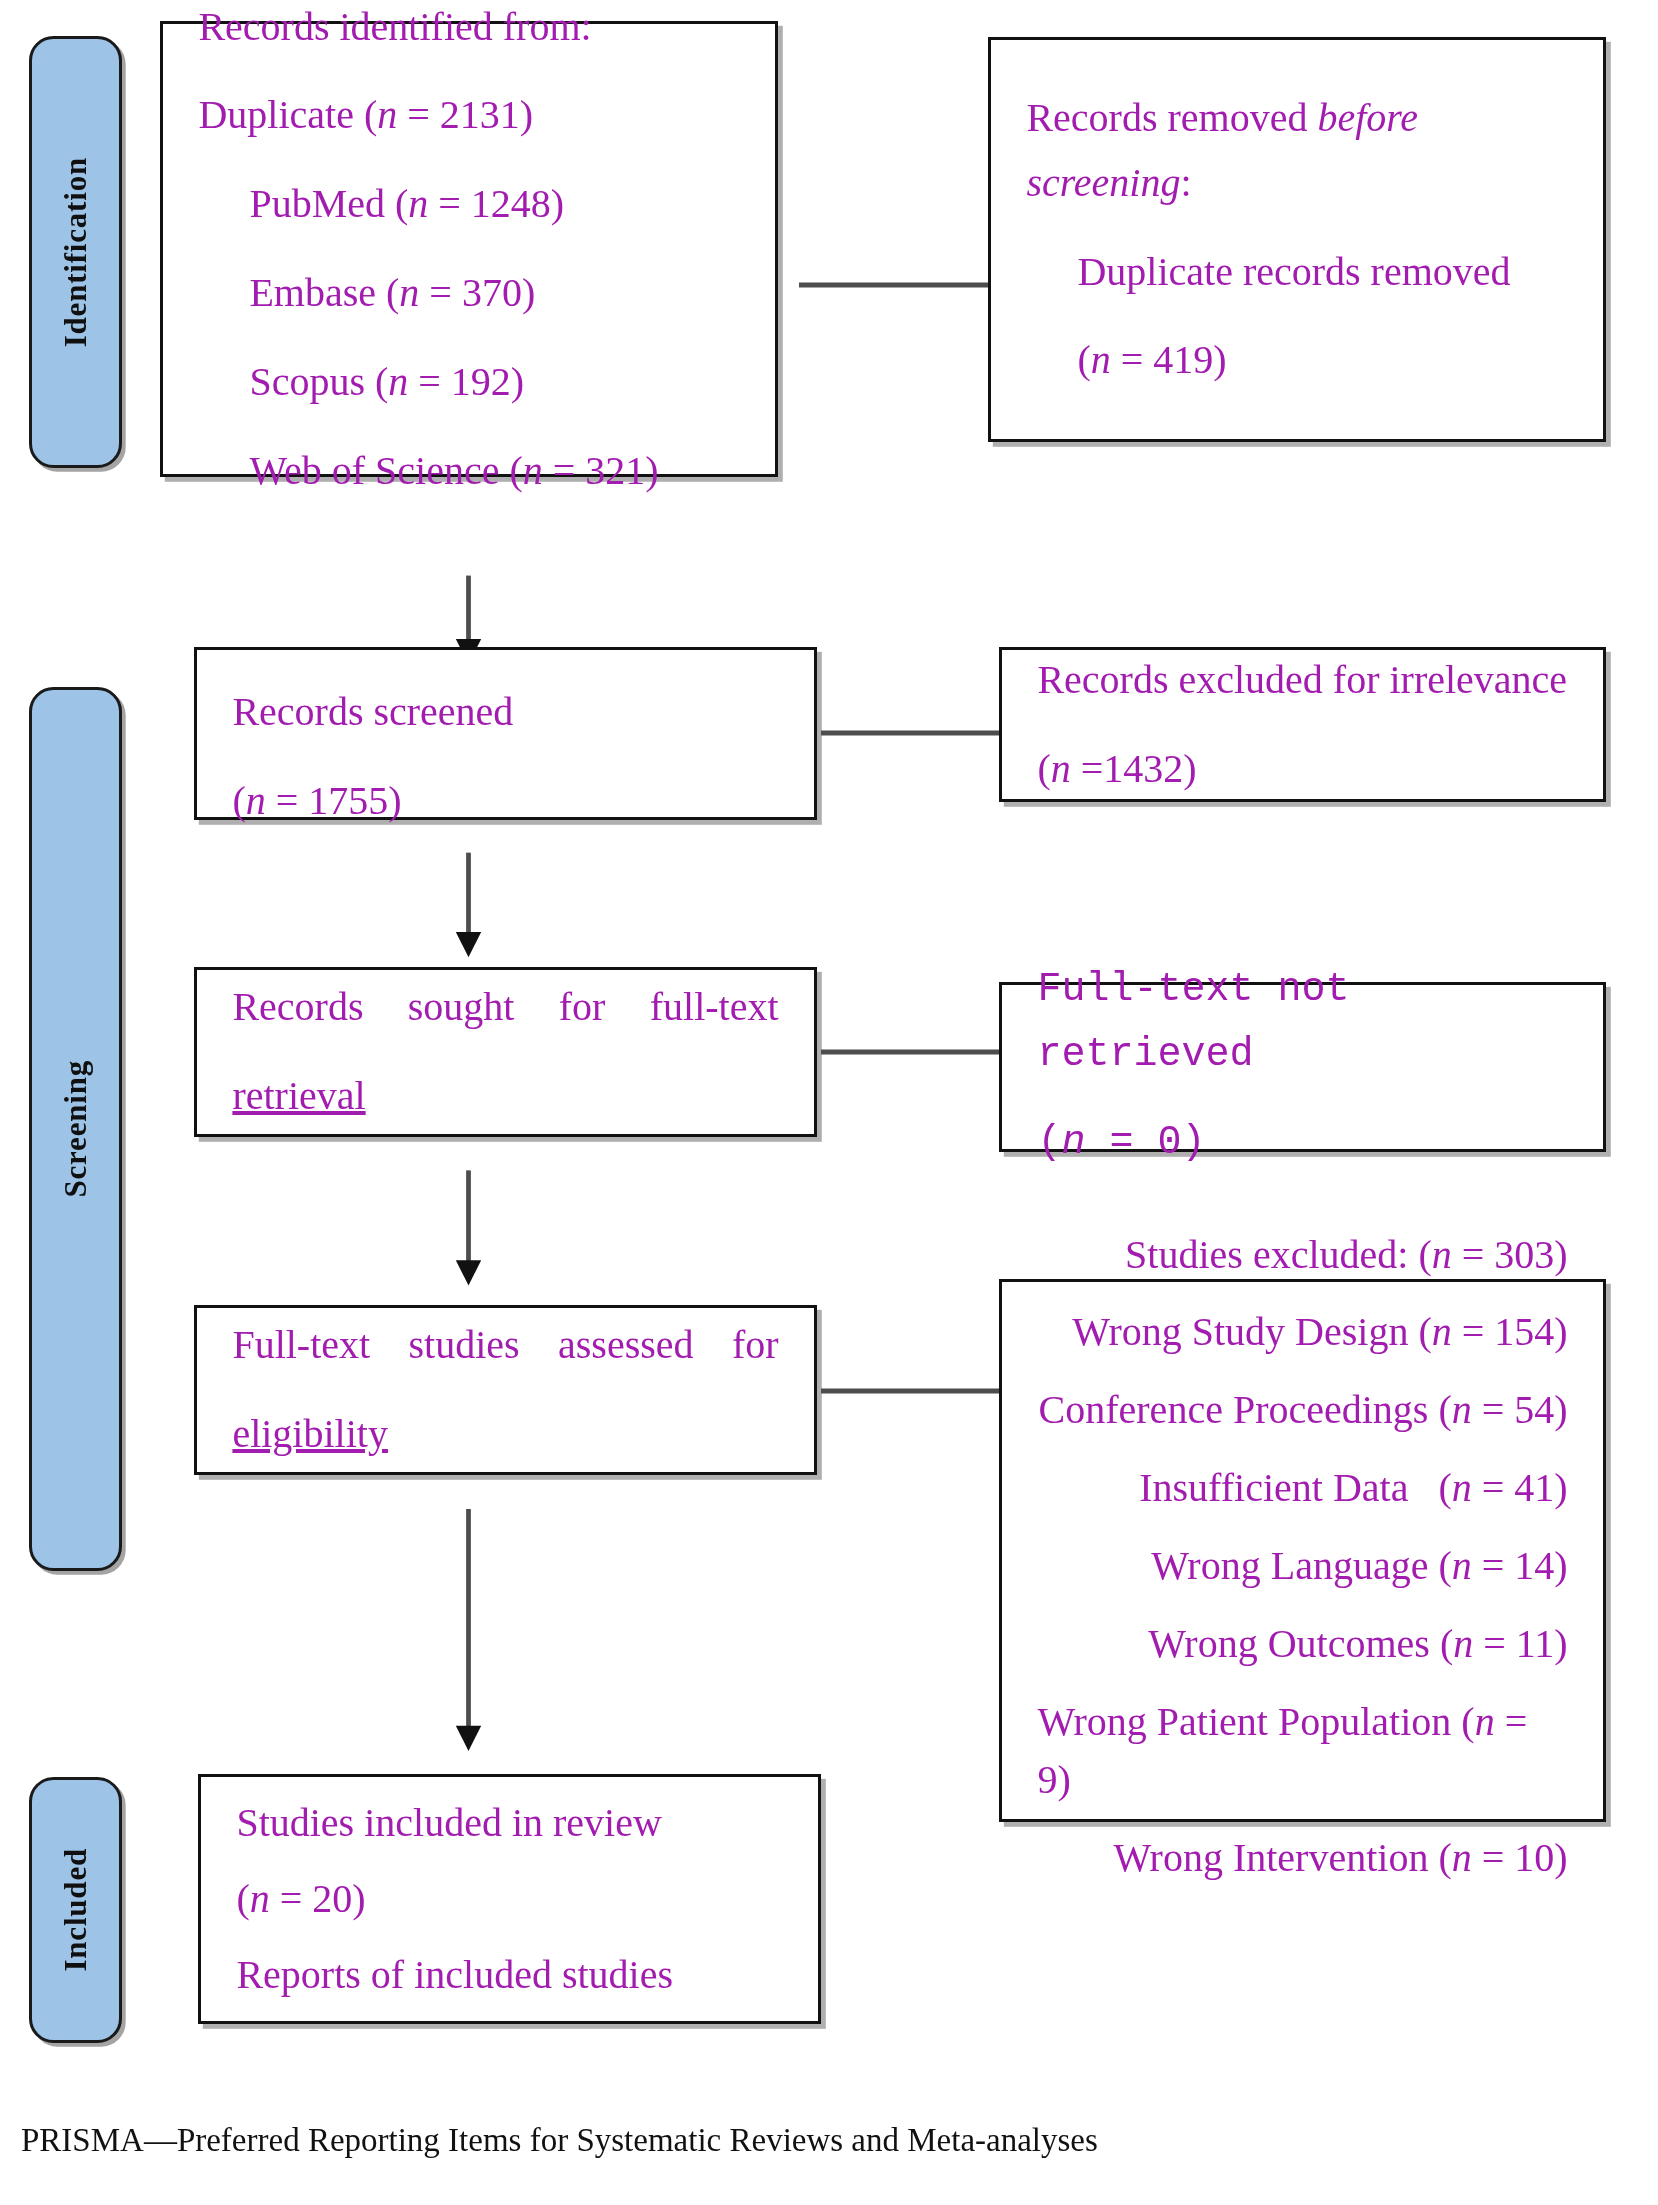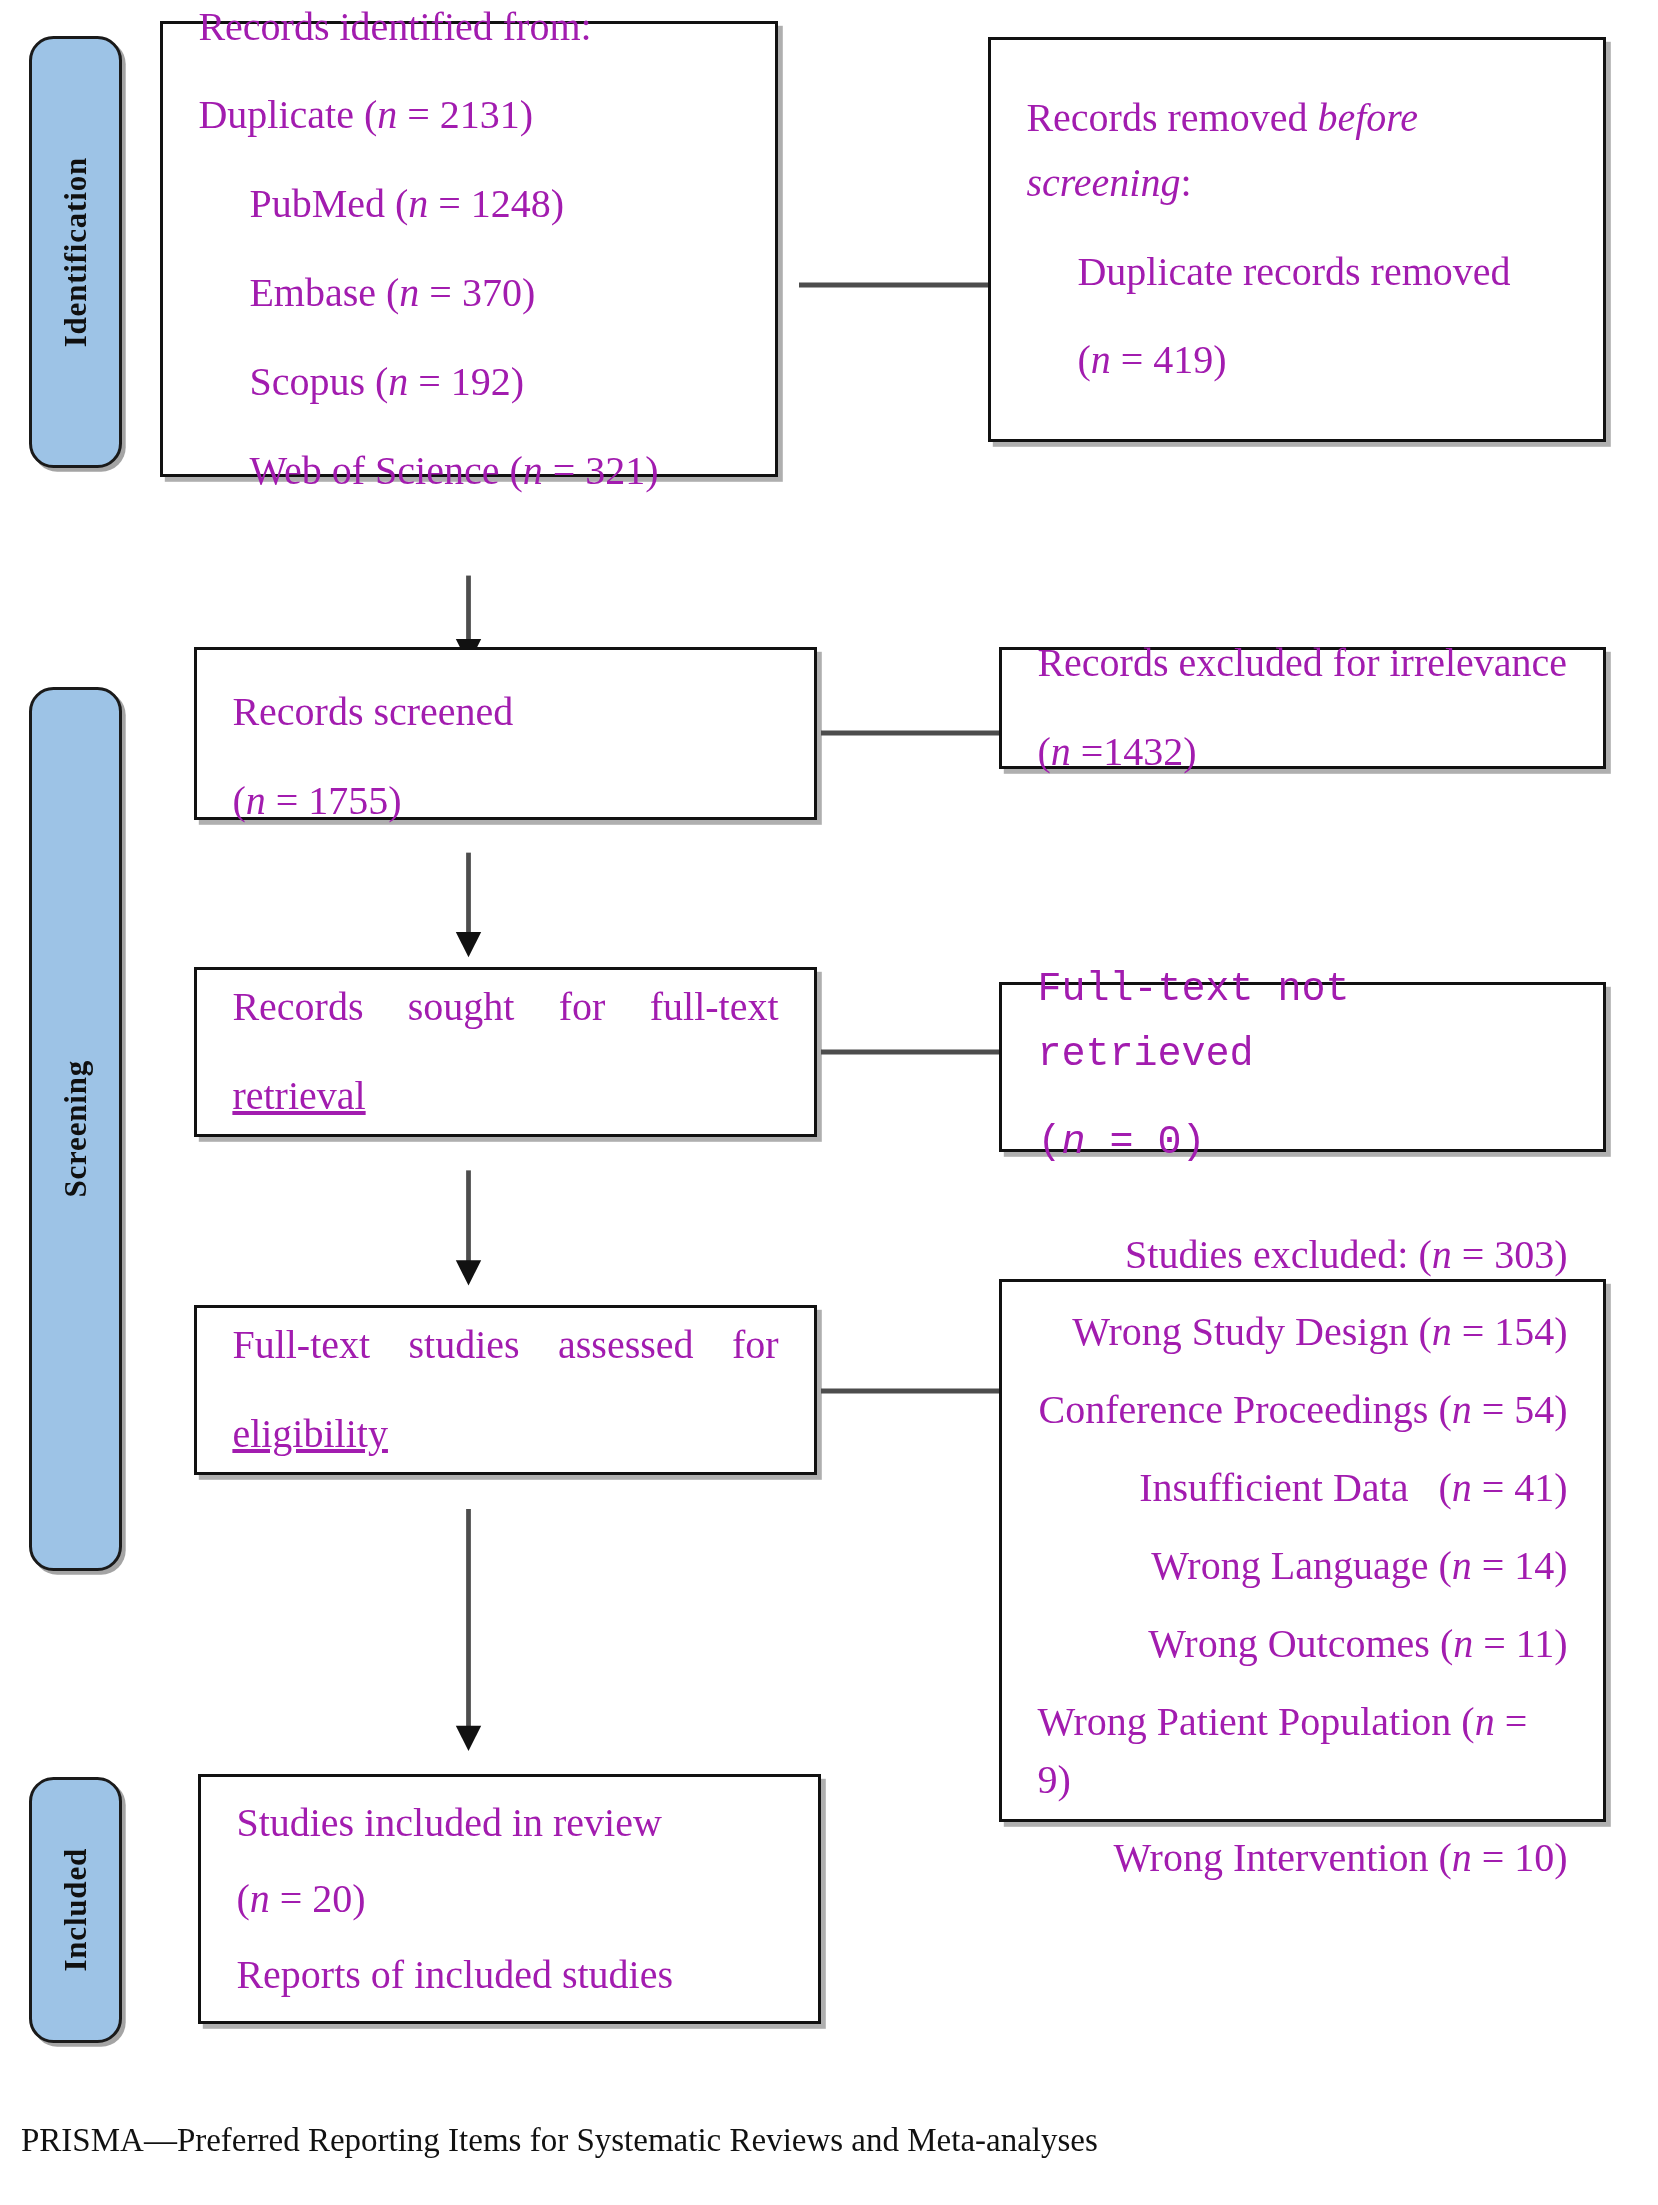--- a/index.html
+++ b/index.html
@@ -137,21 +137,21 @@
     <p><span>(</span><em class="n">n</em><span> = 1755)</span></p>
   </div>
 
   <div class="arrow" style="left:821px; top:717px; width:208px; height:32px;">
     <svg width="208" height="32" viewBox="0 0 390 60" aria-hidden="true">
       <line x1="0" y1="30" x2="338" y2="30" stroke="#4d4d4d" stroke-width="9"></line>
       <polygon points="338,6 388,30 338,54" fill="#111111"></polygon>
     </svg>
   </div>
 
-  <div class="flow-box" style="left:999px; top:647px; width:607px; height:122px;">
+  <div class="flow-box" style="left:999px; top:647px; width:607px; height:155px;">
     <p>Records excluded for irrelevance</p>
     <p><span>(</span><em class="n">n</em><span> =1432)</span></p>
   </div>
 
   <div class="arrow" style="left:450px; top:852px; width:37px; height:107px;">
     <svg width="37" height="107" viewBox="0 0 70 200" aria-hidden="true">
       <line x1="35" y1="0" x2="35" y2="152" stroke="#4d4d4d" stroke-width="9"></line>
       <polygon points="11,150 59,150 35,198" fill="#111111"></polygon>
     </svg>
   </div>

